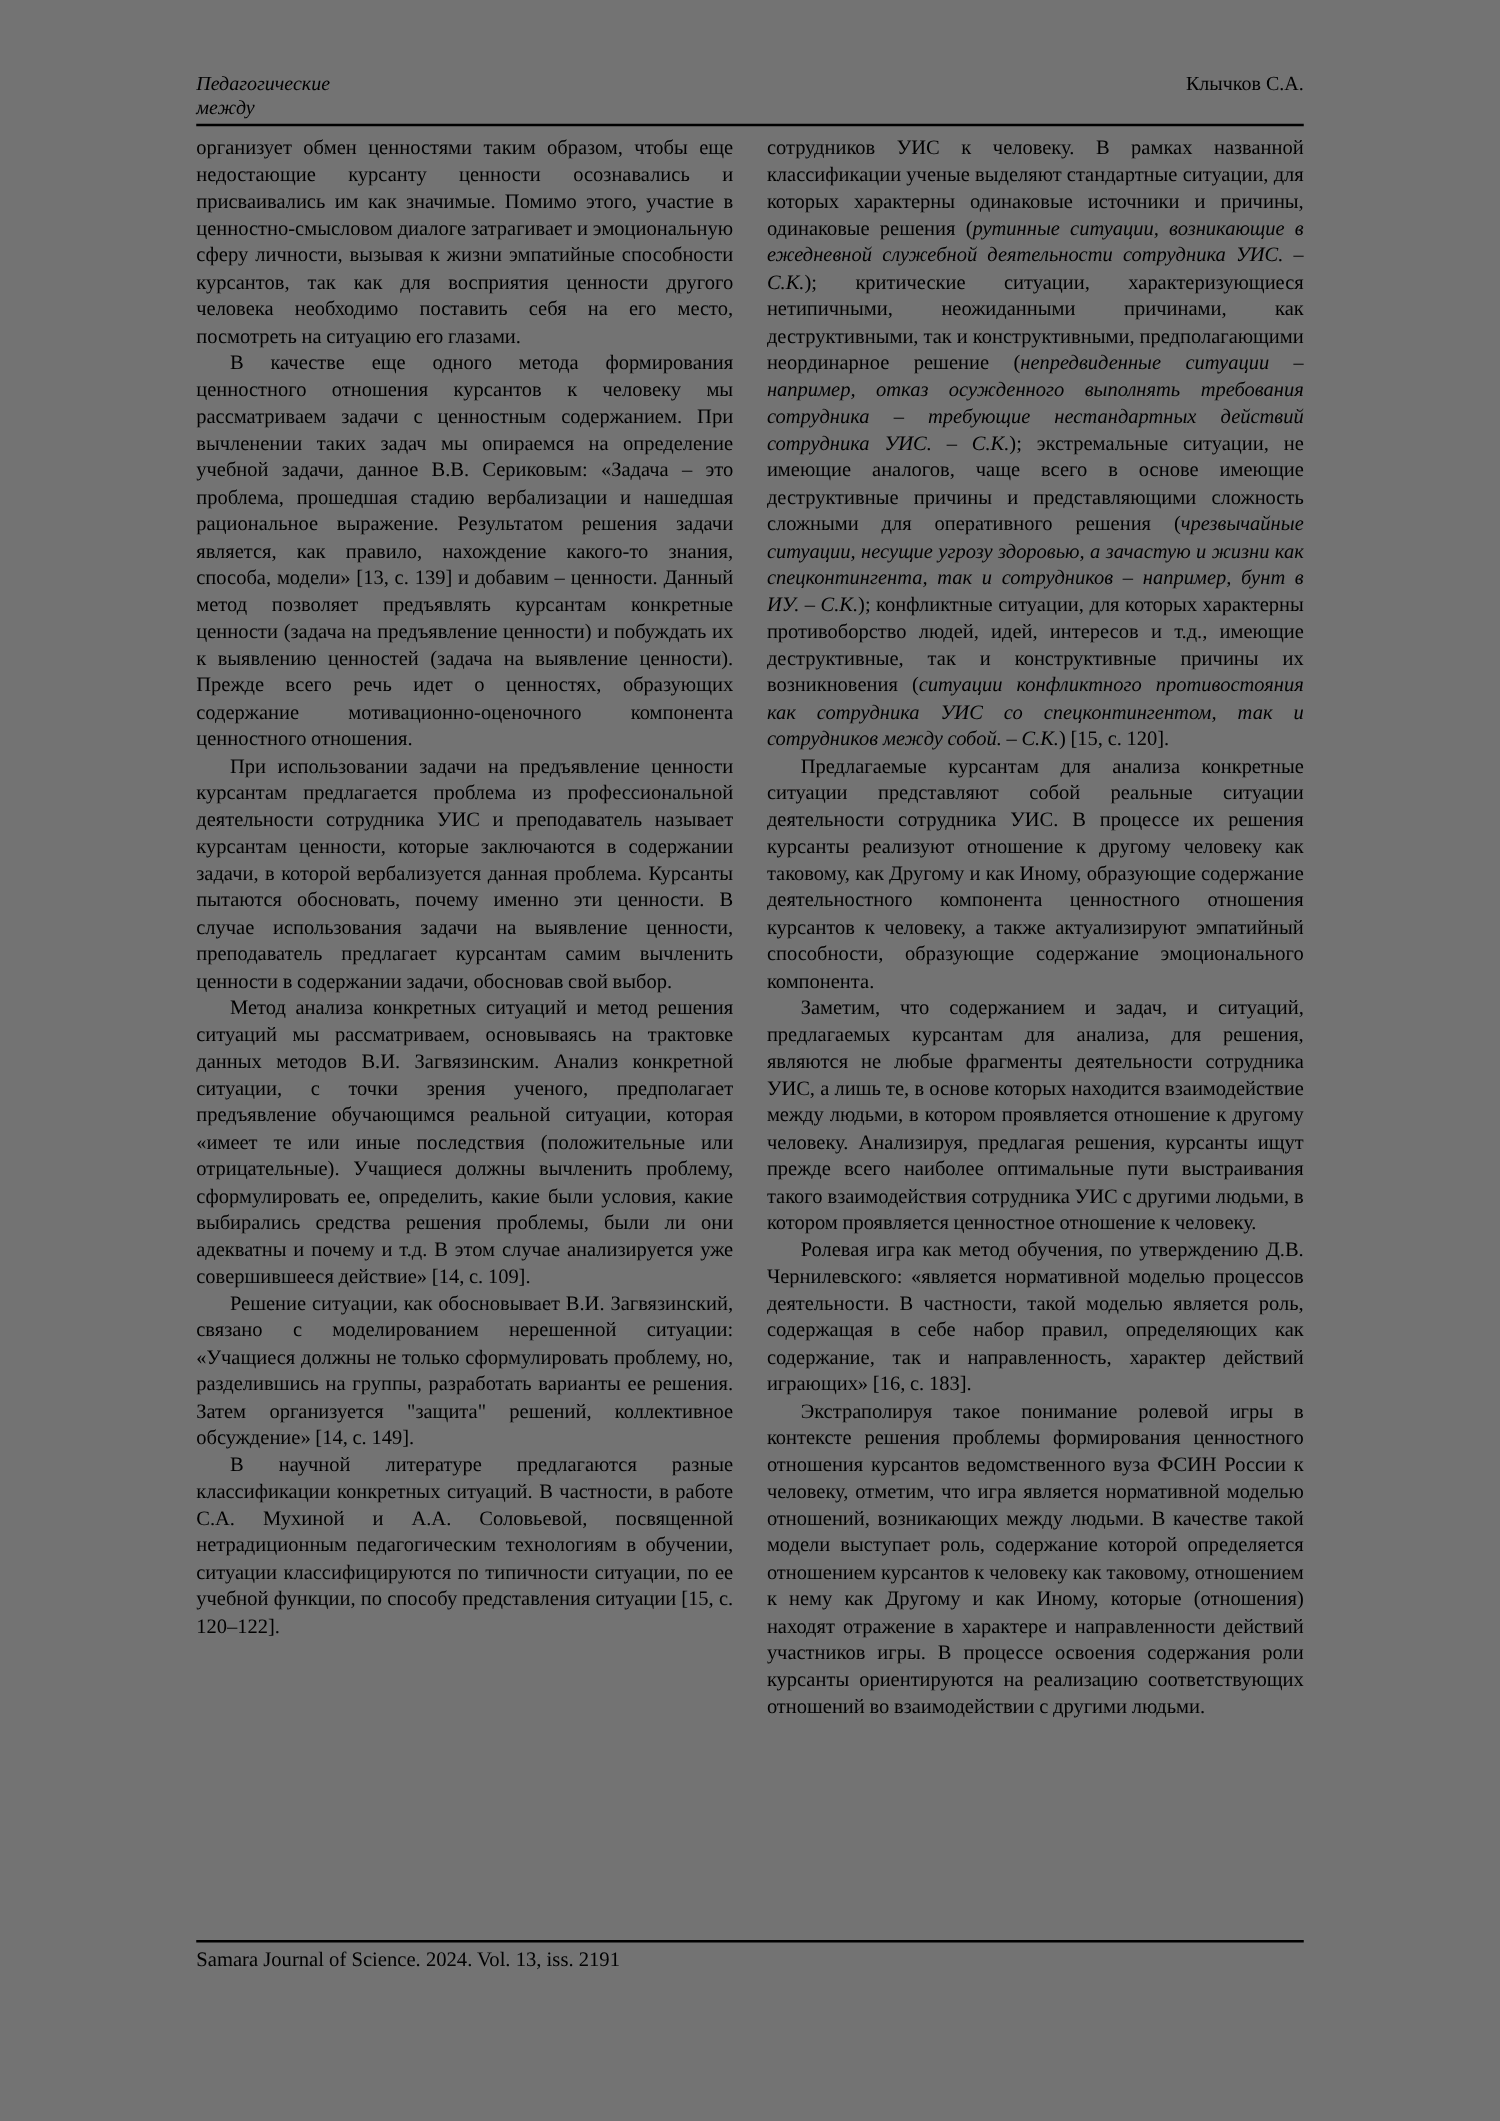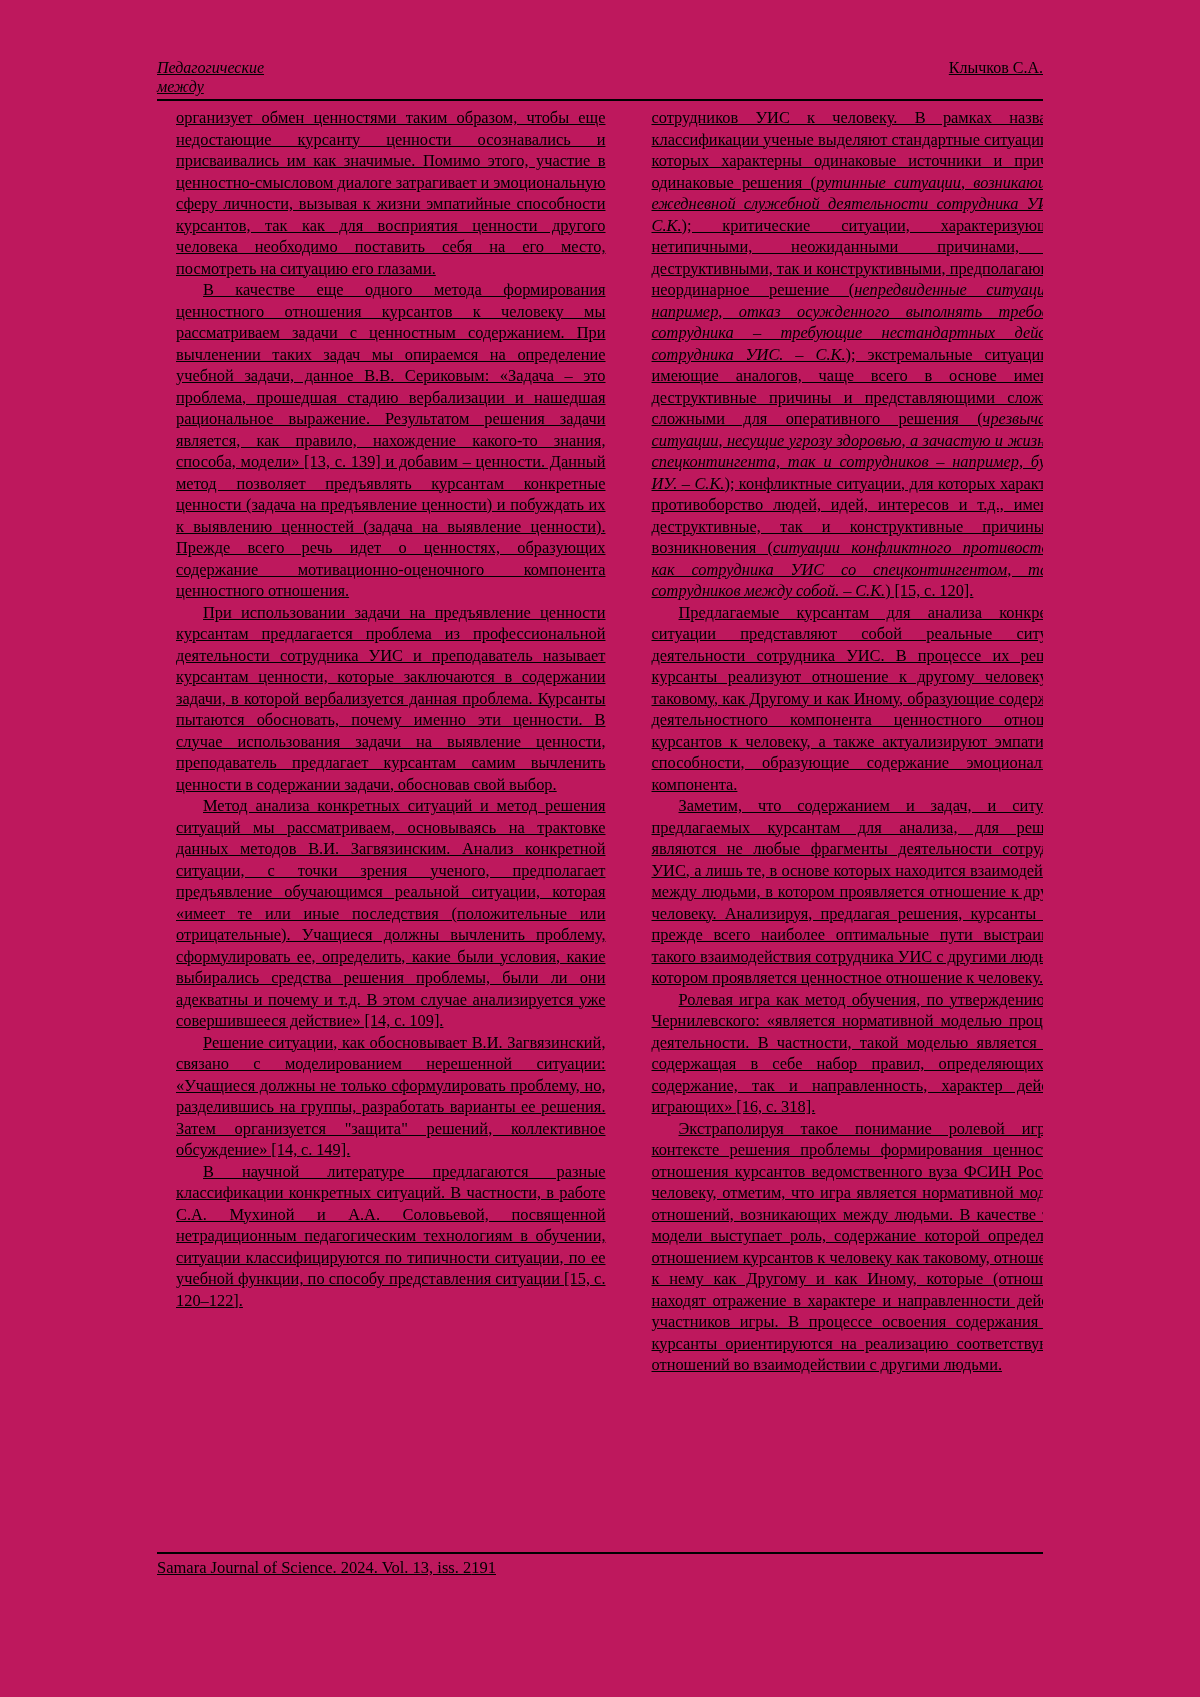--- a/index.html
+++ b/index.html
@@ -2,27 +2,26 @@
 <html lang="ru"><head>
 <meta charset="utf-8">
 <style>
   html, body { margin: 0; padding: 0; background: #ffffff; }
   .page {
     position: relative;
     width: 1200px;
     height: 1697px;
     box-sizing: border-box;
     margin: 0 auto;
-    background: #be185d;
+    background: #737373;
     color: #000;
     font-family: "Liberation Serif", "DejaVu Serif", serif;
     padding: 58px 157px 0 157px;
     display: flex;
     flex-direction: column;
-    text-decoration: underline;
   }
   
   .hdr {
     display: flex;
     align-items: flex-start;
     font-size: 16px;
     line-height: 19px;
   }
   .hdr-left {
     width: 132px;
@@ -53,21 +52,20 @@
   }
   .col {
     width: calc(50% - 13.5px);
     flex: 0 0 auto;
     font-size: 16.4px;
     line-height: 21.5px;
     text-align: justify;
     hyphens: auto;
     -webkit-hyphens: auto;
     word-spacing: -0.02em;
-    margin-left: 19px;
   }
   .col p { margin: 0; }
   .col p.indent { text-indent: 27px; }
   .it { font-style: italic; }
   
   .ftr-wrap {
     flex: 0 0 auto;
     margin-bottom: 118px;
   }
   .ftr {
@@ -101,21 +99,21 @@
         <p class="indent"><span>В качестве еще одного метода формирования ценностного отношения курсантов к человеку мы рассматриваем задачи с ценностным содержанием. При вычленении таких задач мы опираемся на определение учебной задачи, данное В.В. Сериковым: «Задача – это проблема, прошедшая стадию вербализации и нашедшая рациональное выражение. Результатом решения задачи является, как правило, нахождение какого-то знания, способа, модели» [13, с. 139] и добавим – ценности. Данный метод позволяет предъявлять курсантам конкретные ценности (задача на предъявление ценности) и побуждать их к выявлению ценностей (задача на выявление ценности). Прежде всего речь идет о ценностях, образующих содержание мотивационно-оценочного компонента ценностного отношения.</span></p>
         <p class="indent"><span>При использовании задачи на предъявление ценности курсантам предлагается проблема из профессиональной деятельности сотрудника УИС и преподаватель называет курсантам ценности, которые заключаются в содержании задачи, в которой вербализуется данная проблема. Курсанты пытаются обосновать, почему именно эти ценности. В случае использования задачи на выявление ценности, преподаватель предлагает курсантам самим вычленить ценности в содержании задачи, обосновав свой выбор.</span></p>
         <p class="indent"><span>Метод анализа конкретных ситуаций и метод решения ситуаций мы рассматриваем, основываясь на трактовке данных методов В.И. Загвязинским. Анализ конкретной ситуации, с точки зрения ученого, предполагает предъявление обучающимся реальной ситуации, которая «имеет те или иные последствия (положительные или отрицательные). Учащиеся должны вычленить проблему, сформулировать ее, определить, какие были условия, какие выбирались средства решения проблемы, были ли они адекватны и почему и т.д. В этом случае анализируется уже совершившееся действие» [14, с. 109].</span></p>
         <p class="indent"><span>Решение ситуации, как обосновывает В.И. Загвязинский, связано с моделированием нерешенной ситуации: «Учащиеся должны не только сформулировать проблему, но, разделившись на группы, разработать варианты ее решения. Затем организуется "защита" решений, коллективное обсуждение» [14, с. 149].</span></p>
         <p class="indent"><span>В научной литературе предлагаются разные классификации конкретных ситуаций. В частности, в работе С.А. Мухиной и А.А. Соловьевой, посвященной нетрадиционным педагогическим технологиям в обучении, ситуации классифицируются по типичности ситуации, по ее учебной функции, по способу представления ситуации [15, с. 120–122].</span></p>
       </div>
     <div class="col">
         <p><span>сотрудников УИС к человеку. В рамках названной классификации ученые выделяют стандартные ситуации, для которых характерны одинаковые источники и причины, одинаковые решения (</span><span class="it">рутинные ситуации, возникающие в ежедневной служебной деятельности сотрудника УИС. – С.К.</span><span>); критические ситуации, характеризующиеся нетипичными, неожиданными причинами, как деструктивными, так и конструктивными, предполагающими неординарное решение (</span><span class="it">непредвиденные ситуации – например, отказ осужденного выполнять требования сотрудника – требующие нестандартных действий сотрудника УИС. – С.К.</span><span>); экстремальные ситуации, не имеющие аналогов, чаще всего в основе имеющие деструктивные причины и представляющими сложность сложными для оперативного решения (</span><span class="it">чрезвычайные ситуации, несущие угрозу здоровью, а зачастую и жизни как спецконтингента, так и сотрудников – например, бунт в ИУ. – С.К.</span><span>); конфликтные ситуации, для которых характерны противоборство людей, идей, интересов и т.д., имеющие деструктивные, так и конструктивные причины их возникновения (</span><span class="it">ситуации конфликтного противостояния как сотрудника УИС со спецконтингентом, так и сотрудников между собой. – С.К.</span><span>) [15, с. 120].</span></p>
         <p class="indent"><span>Предлагаемые курсантам для анализа конкретные ситуации представляют собой реальные ситуации деятельности сотрудника УИС. В процессе их решения курсанты реализуют отношение к другому человеку как таковому, как Другому и как Иному, образующие содержание деятельностного компонента ценностного отношения курсантов к человеку, а также актуализируют эмпатийный способности, образующие содержание эмоционального компонента.</span></p>
         <p class="indent"><span>Заметим, что содержанием и задач, и ситуаций, предлагаемых курсантам для анализа, для решения, являются не любые фрагменты деятельности сотрудника УИС, а лишь те, в основе которых находится взаимодействие между людьми, в котором проявляется отношение к другому человеку. Анализируя, предлагая решения, курсанты ищут прежде всего наиболее оптимальные пути выстраивания такого взаимодействия сотрудника УИС с другими людьми, в котором проявляется ценностное отношение к человеку.</span></p>
-        <p class="indent"><span>Ролевая игра как метод обучения, по утверждению Д.В. Чернилевского: «является нормативной моделью процессов деятельности. В частности, такой моделью является роль, содержащая в себе набор правил, определяющих как содержание, так и направленность, характер действий играющих» [16, с. 318].</span></p>
+        <p class="indent"><span>Ролевая игра как метод обучения, по утверждению Д.В. Чернилевского: «является нормативной моделью процессов деятельности. В частности, такой моделью является роль, содержащая в себе набор правил, определяющих как содержание, так и направленность, характер действий играющих» [16, с. 183].</span></p>
         <p class="indent"><span>Экстраполируя такое понимание ролевой игры в контексте решения проблемы формирования ценностного отношения курсантов ведомственного вуза ФСИН России к человеку, отметим, что игра является нормативной моделью отношений, возникающих между людьми. В качестве такой модели выступает роль, содержание которой определяется отношением курсантов к человеку как таковому, отношением к нему как Другому и как Иному, которые (отношения) находят отражение в характере и направленности действий участников игры. В процессе освоения содержания роли курсанты ориентируются на реализацию соответствующих отношений во взаимодействии с другими людьми.</span></p>
       </div>
   </main>
 
   <div class="ftr-wrap">
     <hr class="rule">
     <div class="ftr">
       <span>Samara Journal of Science. 2024. Vol. 13, iss. 2</span>
       <span>191</span>
     </div>

